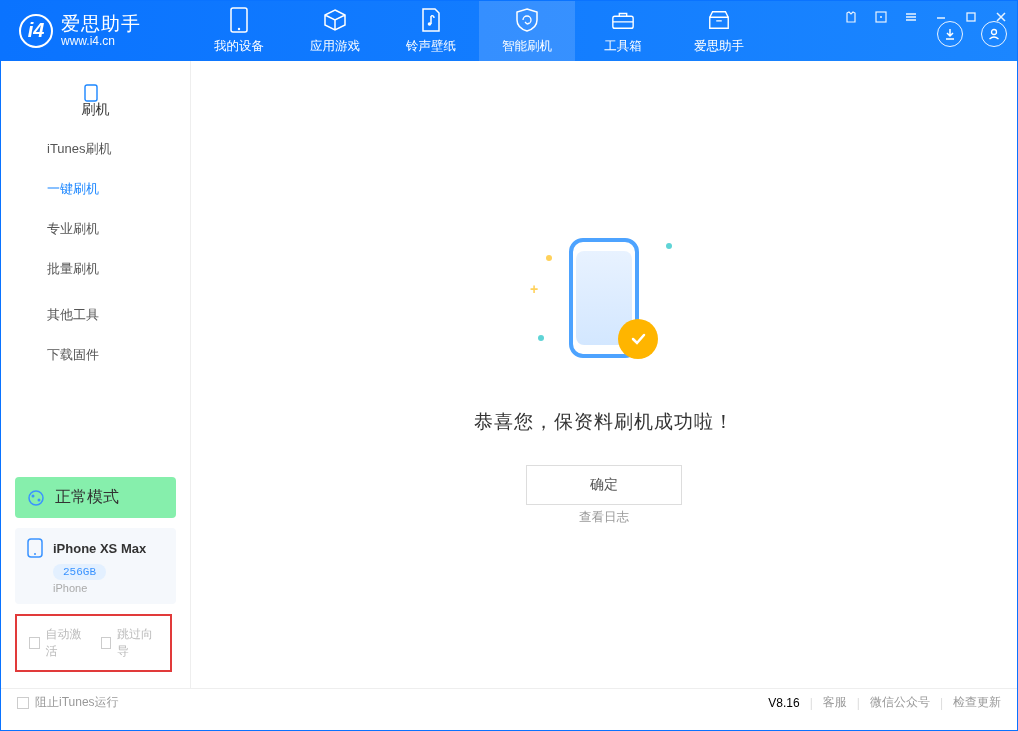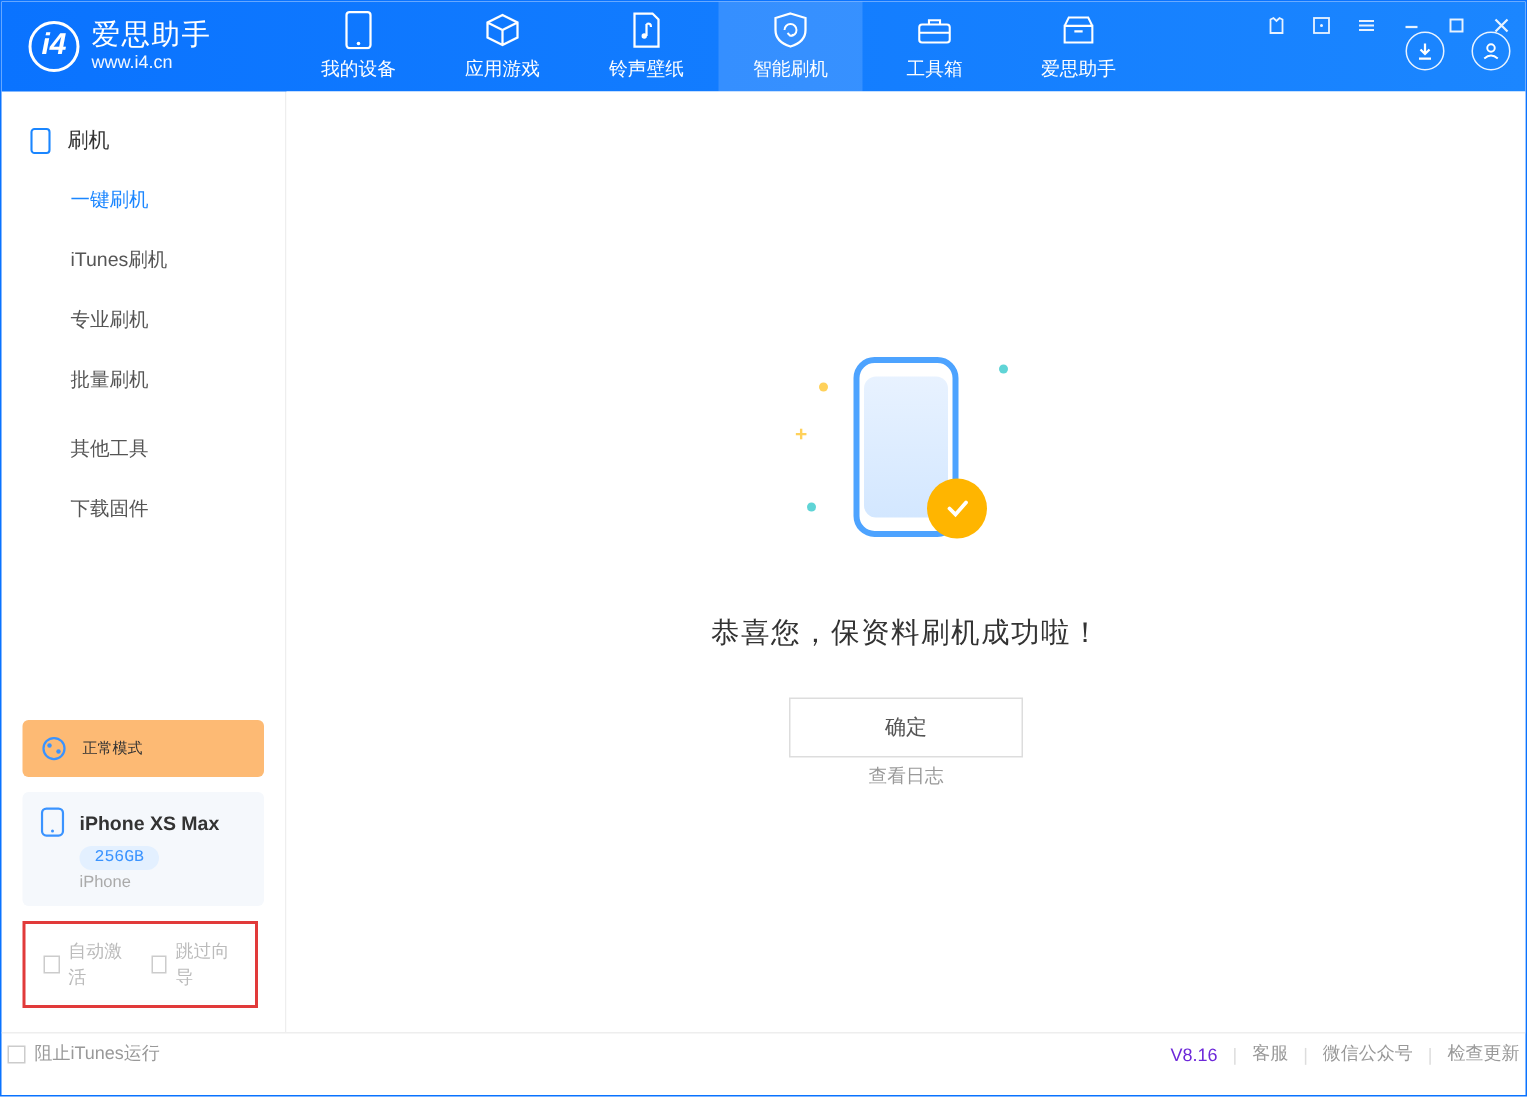--- a/index.html
+++ b/index.html
@@ -22,27 +22,27 @@
 
 .window-controls { position: absolute; right: 6px; top: 6px; display: flex; gap: 10px; }
 .win-btn { width: 20px; height: 20px; display: flex; align-items: center; justify-content: center; cursor: pointer; opacity: 0.9; }
 .header-right-icons { position: absolute; right: 10px; bottom: 14px; display: flex; gap: 18px; }
 .hr-icon { width: 26px; height: 26px; border: 1.5px solid rgba(255,255,255,0.9); border-radius: 50%; display: flex; align-items: center; justify-content: center; cursor: pointer; }
 
 
 .body-wrap { display: flex; height: calc(100% - 74px - 28px); }
 .sidebar { width: 190px; border-right: 1px solid #eee; padding-top: 18px; display: flex; flex-direction: column; }
 .side-section { margin-bottom: 6px; }
-.side-head { display: flex; align-items: center; padding: 6px 18px 10px; color: #333; font-size: 14px; font-weight: 500; }
+.side-head { display: flex; align-items: center; padding: 6px 18px 10px; color: #333; font-size: 14px; font-weight: 500; flex-direction: column; }
 .side-head-icon { width: 16px; height: 16px; margin-right: 10px; display: flex; align-items: center; justify-content: center; }
 .side-item { padding: 11px 18px 11px 46px; font-size: 13px; color: #555; cursor: pointer; }
 .side-item.active { color: #1b86ff; }
 
 .side-bottom { margin-top: auto; padding: 10px 14px 16px; }
-.mode-card { background: #fdba74; border-radius: 4px; padding: 10px 12px; display: flex; align-items: center; gap: 10px; margin-bottom: 10px; font-size: 10px; color: #333; cursor: pointer; }
+.mode-card { background: #86efac; border-radius: 4px; padding: 10px 12px; display: flex; align-items: center; gap: 10px; margin-bottom: 10px; font-size: 16px; color: #333; cursor: pointer; }
 .mode-icon { width: 18px; height: 18px; }
 .device-card { background: #f5f8fc; border-radius: 4px; padding: 10px 12px; cursor: pointer; }
 .device-head { display: flex; align-items: center; gap: 10px; }
 .device-name { font-size: 13px; font-weight: 600; color: #333; }
 .storage-badge { display: inline-block; background: #e3f0ff; color: #3a93ff; font-size: 11px; padding: 2px 10px; border-radius: 10px; margin: 6px 0 2px 26px; font-family: Liberation Mono, monospace; }
 .device-type { font-size: 11px; color: #aaa; margin-left: 26px; }
 
 .checkbox-row { border: 2px solid #e13a3a; padding: 10px 12px; display: flex; gap: 14px; font-size: 12px; color: #bbb; margin: 10px 4px 0 0; }
 .chk { display: flex; align-items: center; gap: 6px; cursor: pointer; }
 .chk-box { width: 12px; height: 12px; border: 1px solid #ccc; background: #fff; }
@@ -57,26 +57,26 @@
 .sparkle.s1 { left: 22px; top: 32px; }
 .sparkle.s2 { right: 12px; top: 20px; background: #5fd4d6; }
 .sparkle.s3 { left: 14px; bottom: 42px; background: #5fd4d6; }
 .plus { position: absolute; left: 6px; top: 58px; color: #ffd15a; font-size: 14px; font-weight: bold; }
 
 .success-msg { font-size: 19px; color: #333; margin-bottom: 30px; letter-spacing: 1px; }
 .confirm-btn { width: 156px; height: 40px; border: 1px solid #ddd; background: #fff; font-size: 14px; color: #555; cursor: pointer; margin-bottom: 4px; }
 .view-log { font-size: 12.5px; color: #999; cursor: pointer; text-decoration: none; }
 
 
-.footer { height: 28px; border-top: 1px solid #eee; display: flex; align-items: center; padding: 0 4px; font-size: 12px; color: #999; }
+.footer { height: 28px; border-top: 1px solid #eee; display: flex; align-items: center; padding: 0 16px; font-size: 12px; color: #999; }
 .footer .chk { color: #999; }
 .footer-right { margin-left: auto; display: flex; align-items: center; gap: 10px; }
 .footer-sep { color: #ddd; }
 .footer-link { cursor: pointer; }
-.version { color: #6d28d9; }
+.version { color: #000000; }
 
 svg { display: block; }
 </style>
 </head>
 <body>
 
 <div class="header">
   <div class="logo-area">
     <div class="logo-circle">
         <span>i4</span>
@@ -195,22 +195,22 @@
   <div class="sidebar">
     <div class="side-section">
       <div class="side-head">
         <span class="side-head-icon">
             <svg width="14" height="18" viewBox="0 0 14 18">
               <rect x="1" y="1" width="12" height="16" rx="2" fill="none" stroke="#1b86ff" stroke-width="1.4"></rect>
             </svg>
           </span>
         <span>刷机</span>
       </div>
+      <div class="side-item">iTunes刷机</div>
       <div class="side-item active">一键刷机</div>
-      <div class="side-item">iTunes刷机</div>
       <div class="side-item">专业刷机</div>
       <div class="side-item">批量刷机</div>
     </div>
     <div class="side-section">
       <div class="side-item">其他工具</div>
       <div class="side-item">下载固件</div>
     </div>
 
     <div class="side-bottom">
       <div class="mode-card">

